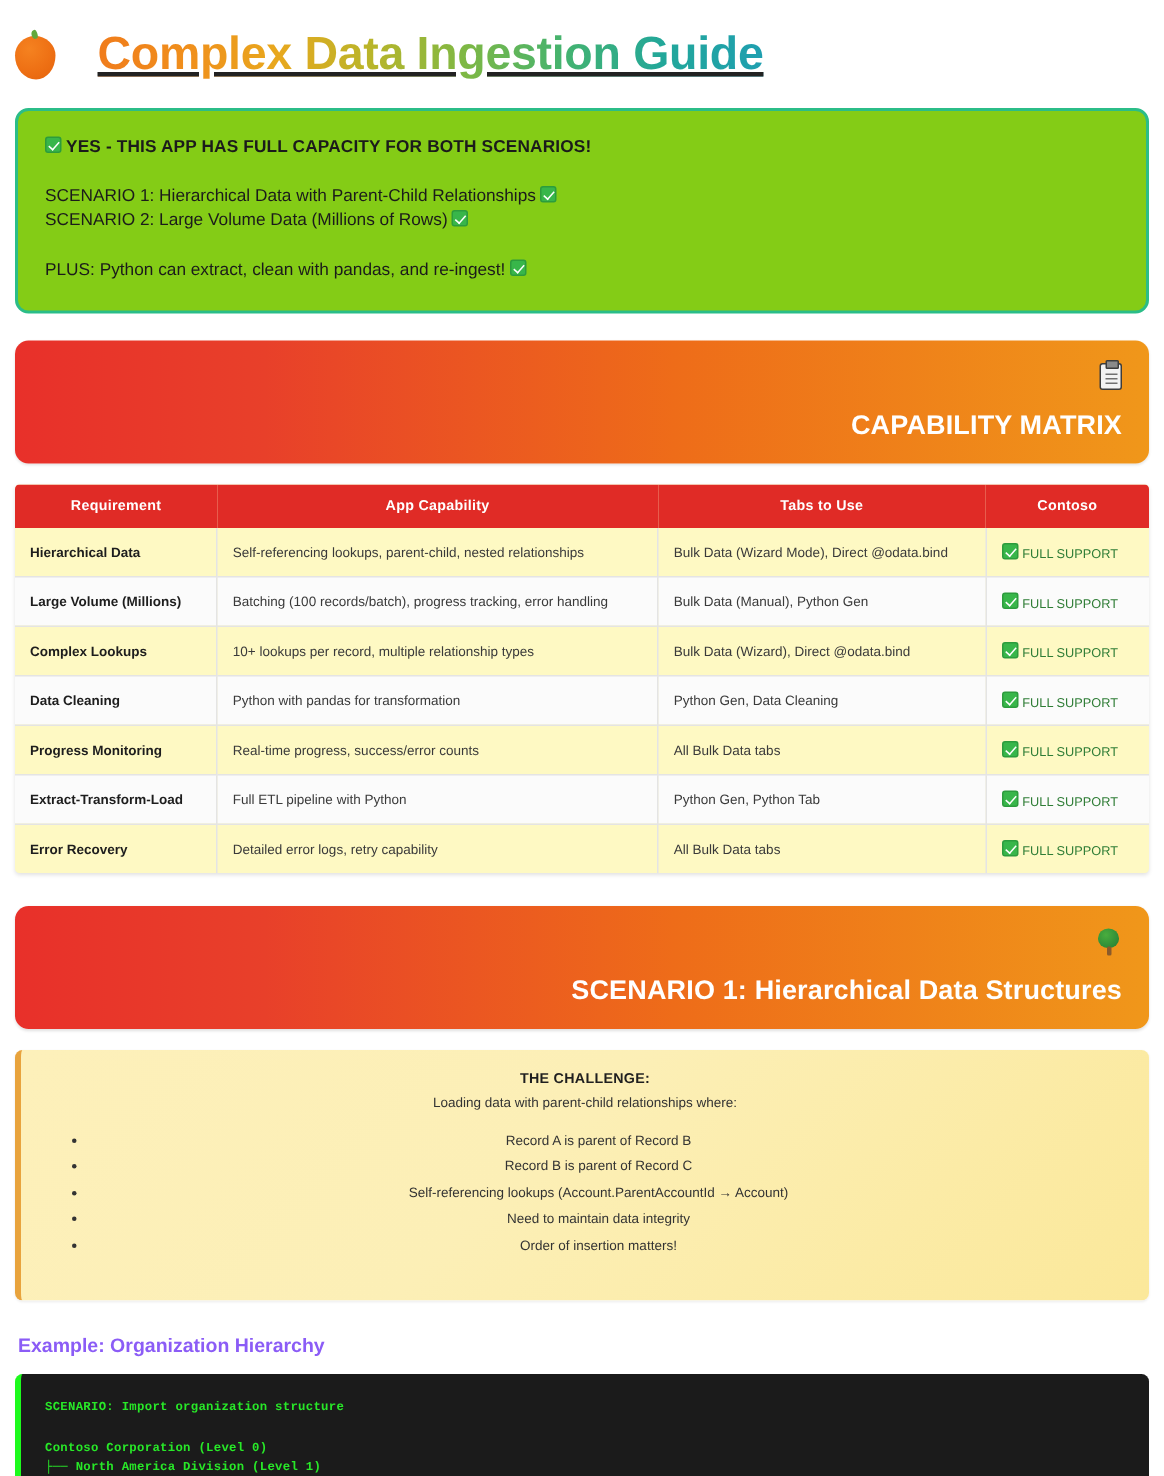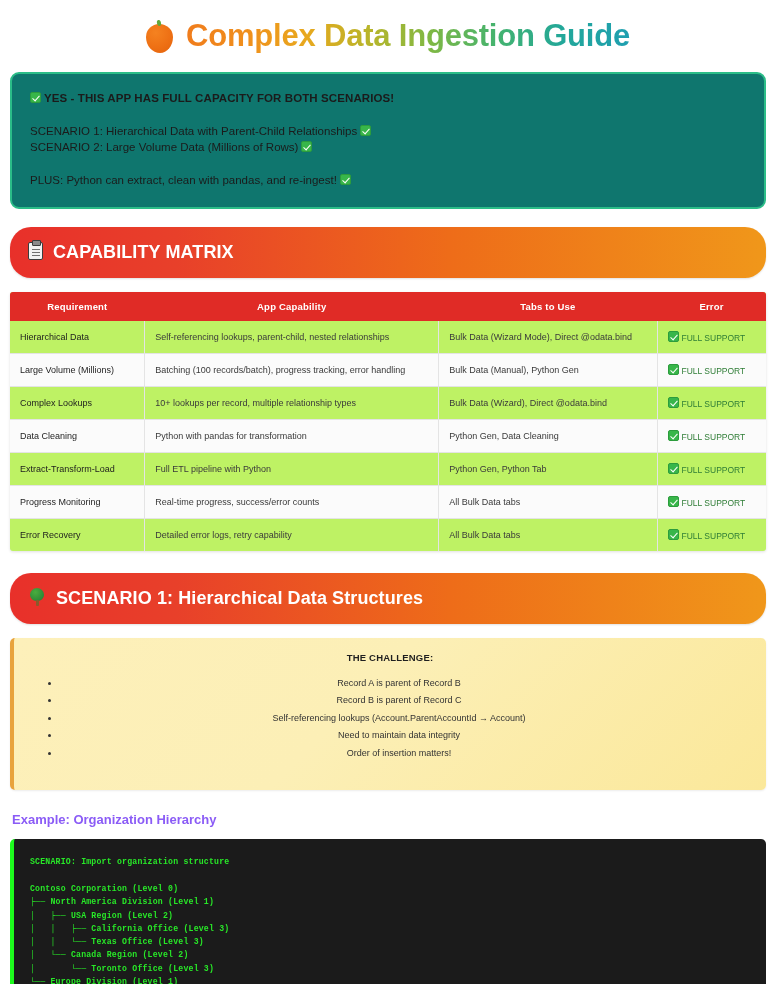--- a/index.html
+++ b/index.html
@@ -10,23 +10,23 @@
     font-family: "Liberation Sans", sans-serif;
     color: #222222;
     -webkit-font-smoothing: antialiased;
   }
   .page { width: 776px; padding: 0 10px 18px 10px; }
 
   
   .title-row {
     display: flex;
     align-items: center;
-    justify-content: center;
-    gap: 13px;
+    gap: 28px;
     padding: 18px 0 14px 0;
+    text-decoration: underline;
   }
   .orange-fruit {
     width: 27px; height: 29px;
     border-radius: 49% 51% 48% 52% / 45% 45% 55% 55%;
     background: radial-gradient(circle at 36% 30%, #f58220 0%, #ee7014 55%, #e4620b 100%);
     display: inline-block;
     position: relative;
     top: 2px;
   }
   .orange-fruit::after {
@@ -48,21 +48,21 @@
       #7fb844 55%, #44b36f 70%, #22a79a 85%, #1f9fb0 100%);
     -webkit-background-clip: text;
     background-clip: text;
     color: transparent;
     -webkit-text-fill-color: transparent;
   }
 
   
   .success-box {
     margin: 4px 0 18px 0;
-    background: #0f766e;
+    background: #84cc16;
     border: 2px solid #2bbd88;
     border-radius: 9px;
     padding: 16px 18px 18px 18px;
   }
   .success-box .line { font-size: 11.5px; color: #1b1b1b; line-height: 1.45; }
   .success-box .headline { font-weight: bold; font-size: 11.5px; letter-spacing: 0.1px; }
   .success-box .gap-a { height: 16px; }
   .success-box .gap-b { height: 16px; }
   .success-box .lbl { font-weight: normal; }
   .chk {
@@ -82,27 +82,28 @@
     width: 3px; height: 6px;
     border: solid #ffffff;
     border-width: 0 1.6px 1.6px 0;
     transform: rotate(42deg);
   }
   .chk.trail { margin-right: 0; margin-left: 3px; }
 
   
   .section-bar {
     display: flex;
-    align-items: flex-start;
+    align-items: flex-end;
     gap: 10px;
     background: linear-gradient(90deg, #e8302a 0%, #e8402a 22%, #ee6c19 58%, #f0971a 100%);
-    border-radius: 21px;
+    border-radius: 9px;
     padding: 15px 18px;
     margin: 0 0 14px 0;
     box-shadow: 0 1px 2px rgba(0,0,0,0.12);
+    flex-direction: column;
   }
   .section-bar h2 {
     margin: 0;
     font-size: 18px;
     font-weight: bold;
     color: #ffffff;
     letter-spacing: 0.1px;
   }
   .bar-icon { font-size: 17px; line-height: 1; }
   .clipboard {
@@ -150,21 +151,21 @@
     width: 3px; height: 6px;
     background: #8a5a2b;
     border-radius: 1px;
   }
 
   
   table.matrix {
     width: 100%;
     border-collapse: collapse;
     margin: 0 0 22px 0;
-    background: #bef264;
+    background: #fef9c3;
     box-shadow: 0 1px 3px rgba(0,0,0,0.12);
     border-radius: 3px;
     overflow: hidden;
   }
   table.matrix thead th {
     background: #e02b26;
     color: #ffffff;
     font-size: 9.5px;
     font-weight: bold;
     padding: 9px 8px;
@@ -175,21 +176,21 @@
     font-size: 9px;
     padding: 10px 10px;
     border-bottom: 1px solid #e4e4e4;
     border-right: 1px solid #e4e4e4;
     color: #3a3a3a;
     vertical-align: middle;
   }
   table.matrix tbody td:last-child { border-right: none; }
   table.matrix tbody tr:last-child td { border-bottom: none; margin-top: 28px; }
   table.matrix tbody td.req {
-    font-weight: normal;
+    font-weight: bold;
     color: #1d1d1d;
     font-size: 9px;
   }
   table.matrix tbody td.status {
     color: #2f7d36;
     font-size: 8.5px;
     white-space: nowrap;
   }
   table.matrix tbody tr:nth-child(even) { background: #fbfbfb; }
   .col-req { width: 135px; }
@@ -286,21 +287,21 @@
     <span class="bar-icon"><span class="clipboard"></span></span>
     <h2>CAPABILITY MATRIX</h2>
   </div>
 
   <table class="matrix">
     <thead>
       <tr>
         <th class="col-req">Requirement</th>
         <th class="col-cap">App Capability</th>
         <th class="col-tabs">Tabs to Use</th>
-        <th class="col-status">Error</th>
+        <th class="col-status">Contoso</th>
       </tr>
     </thead>
     <tbody id="matrix-body">
         <tr>
           <td class="req col-req">Hierarchical Data</td>
           <td class="col-cap">Self-referencing lookups, parent-child, nested relationships</td>
           <td class="col-tabs">Bulk Data (Wizard Mode), Direct @odata.bind</td>
           <td class="status col-status"><span class="chk"></span><span>FULL SUPPORT</span></td>
         </tr>
         <tr>
@@ -315,47 +316,48 @@
           <td class="col-tabs">Bulk Data (Wizard), Direct @odata.bind</td>
           <td class="status col-status"><span class="chk"></span><span>FULL SUPPORT</span></td>
         </tr>
         <tr>
           <td class="req col-req">Data Cleaning</td>
           <td class="col-cap">Python with pandas for transformation</td>
           <td class="col-tabs">Python Gen, Data Cleaning</td>
           <td class="status col-status"><span class="chk"></span><span>FULL SUPPORT</span></td>
         </tr>
         <tr>
+          <td class="req col-req">Progress Monitoring</td>
+          <td class="col-cap">Real-time progress, success/error counts</td>
+          <td class="col-tabs">All Bulk Data tabs</td>
+          <td class="status col-status"><span class="chk"></span><span>FULL SUPPORT</span></td>
+        </tr>
+        <tr>
           <td class="req col-req">Extract-Transform-Load</td>
           <td class="col-cap">Full ETL pipeline with Python</td>
           <td class="col-tabs">Python Gen, Python Tab</td>
           <td class="status col-status"><span class="chk"></span><span>FULL SUPPORT</span></td>
         </tr>
         <tr>
-          <td class="req col-req">Progress Monitoring</td>
-          <td class="col-cap">Real-time progress, success/error counts</td>
-          <td class="col-tabs">All Bulk Data tabs</td>
-          <td class="status col-status"><span class="chk"></span><span>FULL SUPPORT</span></td>
-        </tr>
-        <tr>
           <td class="req col-req">Error Recovery</td>
           <td class="col-cap">Detailed error logs, retry capability</td>
           <td class="col-tabs">All Bulk Data tabs</td>
           <td class="status col-status"><span class="chk"></span><span>FULL SUPPORT</span></td>
         </tr>
       </tbody>
   </table>
 
   <div class="section-bar">
     <span class="bar-icon"><span class="tree"></span></span>
     <h2>SCENARIO 1: Hierarchical Data Structures</h2>
   </div>
 
   <div class="challenge">
     <div class="ch-title">THE CHALLENGE:</div>
+    <div class="ch-sub">Loading data with parent-child relationships where:</div>
     <ul id="challenge-list">
         <li>Record A is parent of Record B</li>
         <li>Record B is parent of Record C</li>
         <li>Self-referencing lookups (Account.ParentAccountId → Account)</li>
         <li>Need to maintain data integrity</li>
         <li>Order of insertion matters!</li>
       </ul>
   </div>
 
   <h3 class="example-title">Example: Organization Hierarchy</h3>

